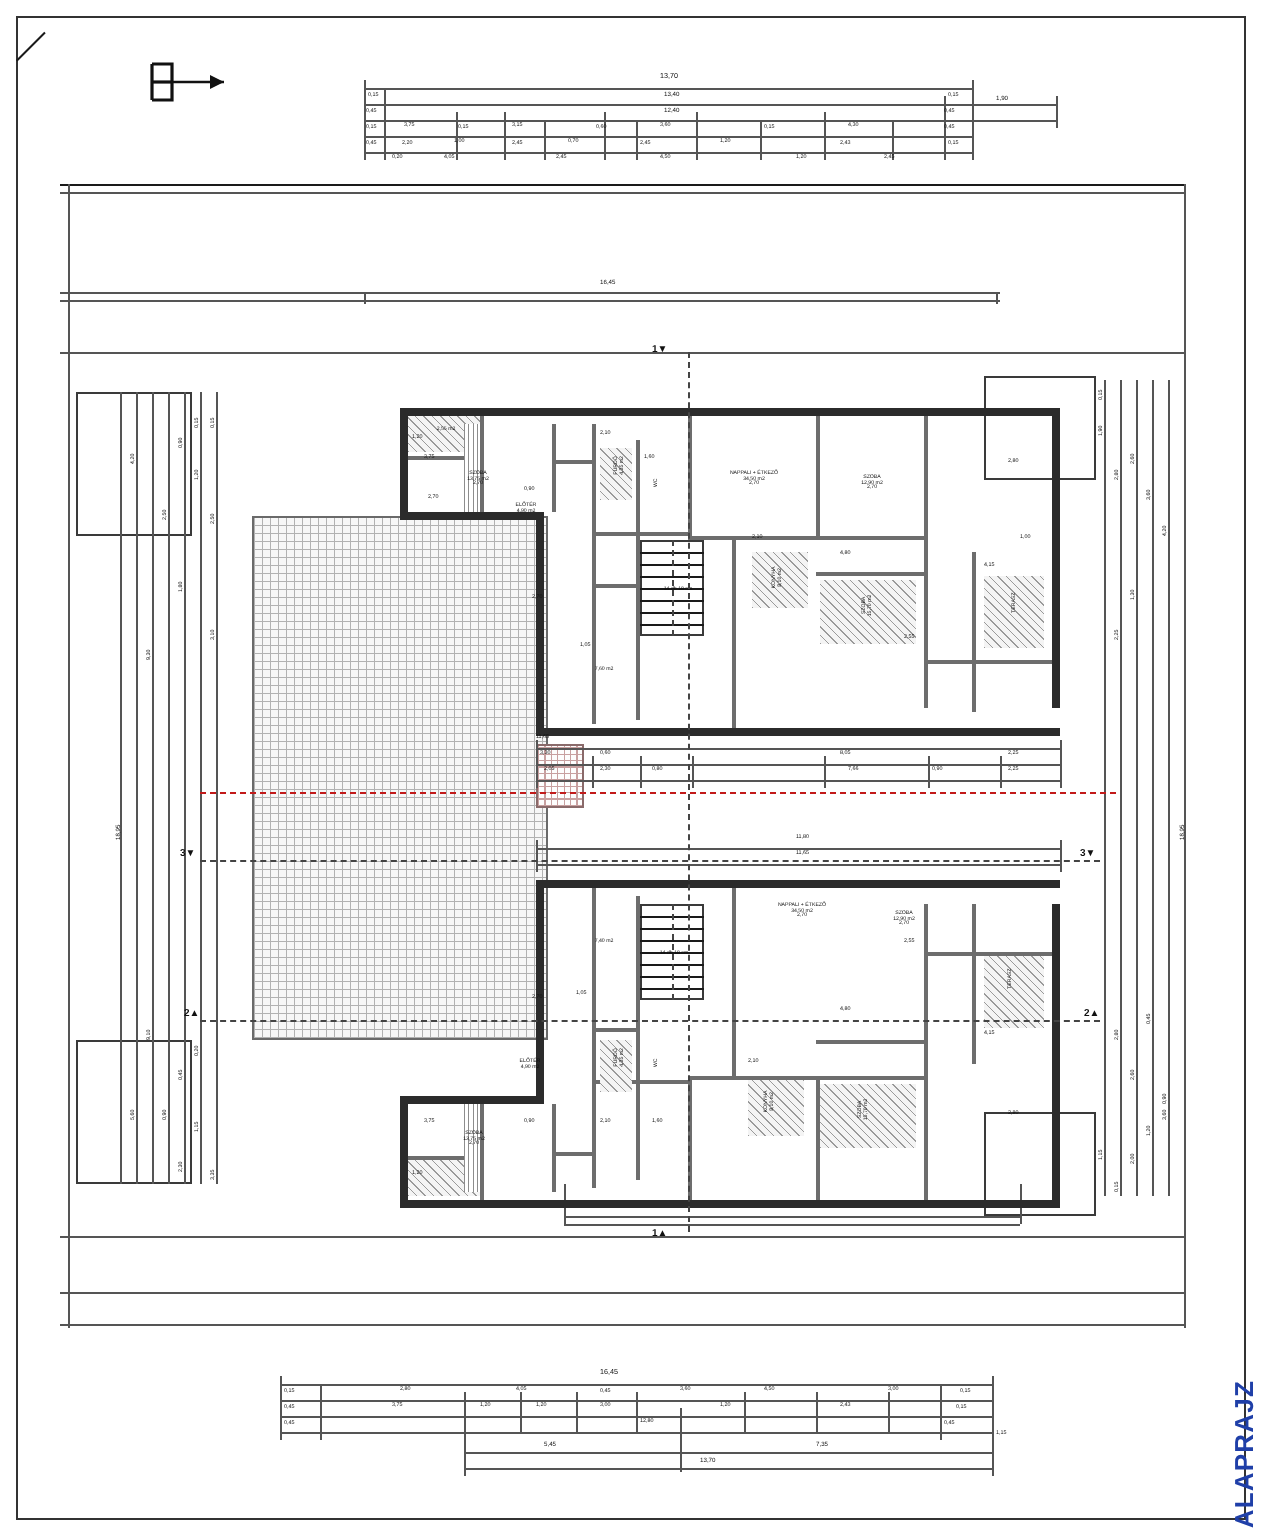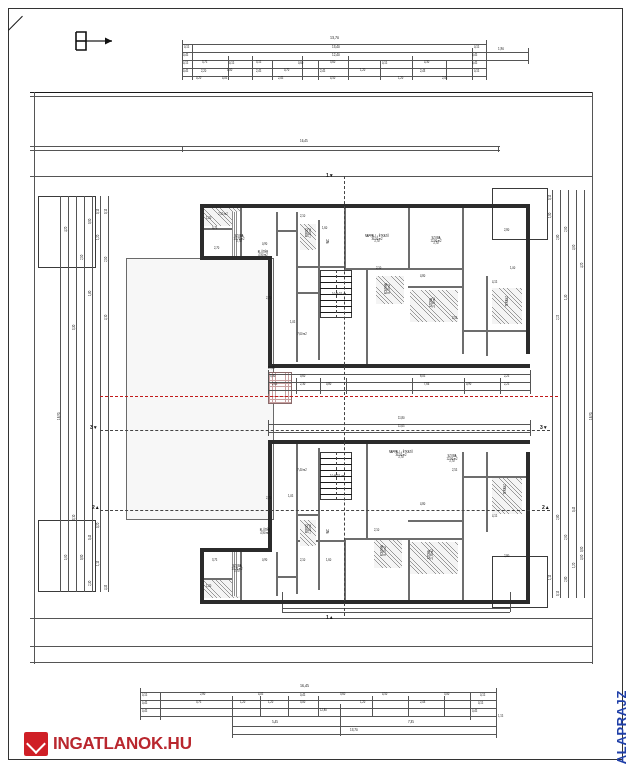--- a/index.html
+++ b/index.html
@@ -668,18 +668,14 @@
     <div class="dim s" style="left:142px;top:711px;">0,45</div>
     <div class="dim s" style="left:320px;top:710px;">12,80</div>
     <div class="dim s" style="left:472px;top:711px;">0,45</div>
     <div class="dim s" style="left:498px;top:716px;">1,15</div>
 
     <div class="dim" style="left:272px;top:721px;">5,45</div>
     <div class="dim" style="left:408px;top:721px;">7,35</div>
     <div class="dim" style="left:350px;top:729px;">13,70</div>
   </div>
 
-  <div id="watermark">
-    <div id="wm-logo"></div>
-    <div id="wm-text">INGATLANOK.HU</div>
-  </div>
 
 </div>
 
 </body></html>

